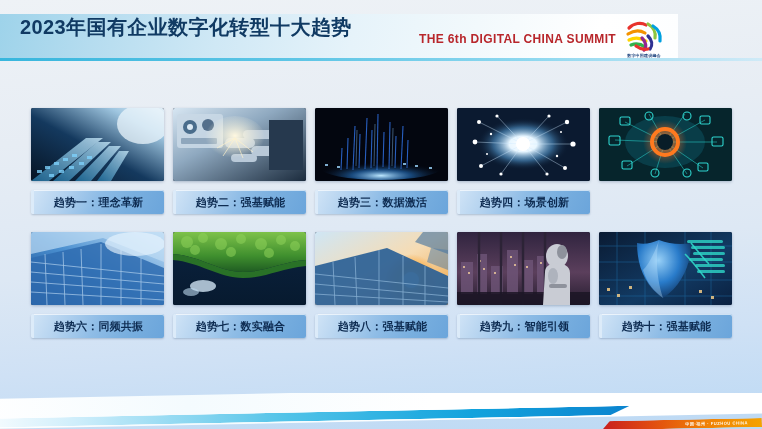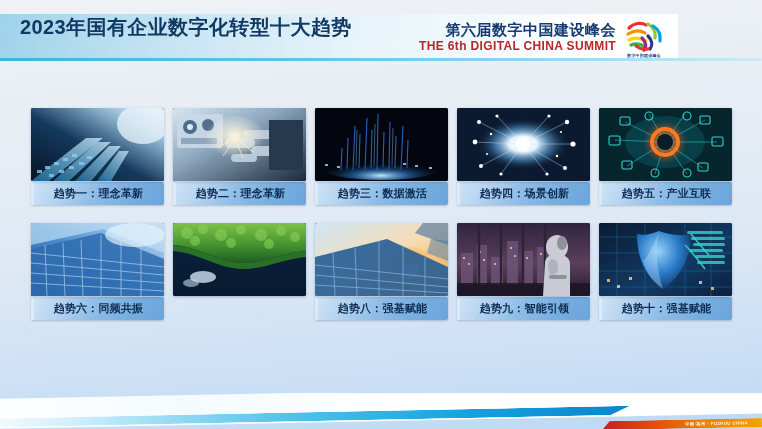--- a/index.html
+++ b/index.html
@@ -52,21 +52,21 @@
   }
   .row{display:flex;justify-content:center;gap:9px;}
   .card{width:133px;display:flex;flex-direction:column;}
   .thumb{
     width:133px;height:73px;border-radius:2px;overflow:hidden;position:relative;
     box-shadow:0 1px 3px rgba(20,50,90,.28);
     background:#0a1424;
   }
   .thumb svg{display:block;width:133px;height:73px;}
   .label{
-    margin-top:0;height:24px;border-radius:2px;
+    margin-top:9px;height:24px;border-radius:2px;
     background:linear-gradient(115deg,#cfe3f6 0%,#b3d2ef 22%,#8ebce6 48%,#79afdf 72%,#6ba5db 100%);
     border-left:3px solid #dcebf9;
     box-shadow:inset 0 1px 0 rgba(255,255,255,.65),0 1px 2px rgba(25,60,105,.25);
     display:flex;align-items:center;justify-content:center;
   }
   .label span{
     font-size:11px;font-weight:bold;color:#0e2c52;white-space:nowrap;letter-spacing:0.2px;
   }
 
   
@@ -97,21 +97,20 @@
 </head>
 <body>
 
 <div id="slide">
 
   <div id="header">
     <div id="title">2023年国有企业数字化转型十大趋势</div>
 
     <div id="summit-lockup">
       <div id="summit-text">
-        <div id="summit-cn">第六届数字中国建设峰会</div>
         <div id="summit-en">THE 6th DIGITAL CHINA SUMMIT</div>
       </div>
       <div id="summit-mark">
         <svg viewBox="0 0 44 42" width="44" height="42" aria-hidden="true">
           <g stroke-linecap="round" fill="none" stroke-width="3.2">
             <path d="M7 12 C12 7,19 6,24 9" stroke="#e8322c"></path>
             <path d="M6 18 C12 14,18 14,23 17" stroke="#f39200"></path>
             <path d="M7 24 C13 21,19 22,24 25" stroke="#ffd500"></path>
             <path d="M9 29 C14 27,19 28,23 31" stroke="#35b04a"></path>
             <path d="M26 8 C31 11,34 16,33 22" stroke="#8dc63f"></path>
@@ -202,21 +201,21 @@
             <ellipse cx="62" cy="30" rx="30" ry="22" fill="url(#g2f)"></ellipse>
             <g stroke="#fff3cc" stroke-width=".8" opacity=".85">
               <path d="M62 30 L50 48"></path>
                 <path d="M62 30 L70 50"></path>
                 <path d="M62 30 L80 44"></path>
                 <path d="M62 30 L44 40"></path>
             </g>
           </svg>
         </div>
         <div class="label">
-          <span>趋势二：理念革新</span>
+          <span>趋势二：强基赋能</span>
         </div>
       </div>
 
       <div class="card">
         <div class="thumb">
           <svg viewBox="0 0 133 73" preserveAspectRatio="none">
             <defs>
               <radialGradient id="g3glow" cx=".5" cy=".82" r=".55">
                 <stop offset="0" stop-color="#bfe9ff"></stop>
                   <stop offset=".45" stop-color="#2a7fd4" stop-opacity=".55"></stop>
@@ -340,23 +339,20 @@
               <circle cx="50" cy="8" r="4"></circle>
                 <circle cx="88" cy="8" r="4"></circle>
               <circle cx="56" cy="65" r="4"></circle>
                 <circle cx="88" cy="65" r="4"></circle>
             </g>
             <circle cx="66" cy="34" r="22" fill="url(#g5r)" opacity=".9"></circle>
             <circle cx="66" cy="34" r="13" fill="none" stroke="#ff7a1f" stroke-width="4"></circle>
             <circle cx="66" cy="34" r="8" fill="#081d28"></circle>
           </svg>
         </div>
-        <div class="label">
-          <span>趋势五：产业互联</span>
-        </div>
       </div>
 
     </div>
 
     <div class="row">
 
       <div class="card">
         <div class="thumb">
           <svg viewBox="0 0 133 73" preserveAspectRatio="none">
             <defs>
@@ -415,20 +411,23 @@
                 <circle cx="108" cy="8" r="5"></circle>
               <circle cx="122" cy="14" r="5"></circle>
                 <circle cx="22" cy="18" r="5"></circle>
                 <circle cx="58" cy="20" r="5"></circle>
               <circle cx="96" cy="21" r="5"></circle>
             </g>
             <ellipse cx="30" cy="54" rx="13" ry="6" fill="#cfe4f2" opacity=".8"></ellipse>
             <ellipse cx="18" cy="60" rx="8" ry="4" fill="#bcd9ec" opacity=".6"></ellipse>
           </svg>
         </div>
+        <div class="label">
+          <span>趋势七：数实融合</span>
+        </div>
       </div>
 
       <div class="card">
         <div class="thumb">
           <svg viewBox="0 0 133 73" preserveAspectRatio="none">
             <defs>
               <linearGradient id="g8s" x1="0" y1="0" x2="1" y2="1">
                 <stop offset="0" stop-color="#cfe6f5"></stop>
                   <stop offset=".5" stop-color="#f6dcb4"></stop>
                 <stop offset="1" stop-color="#f0a13c"></stop>

